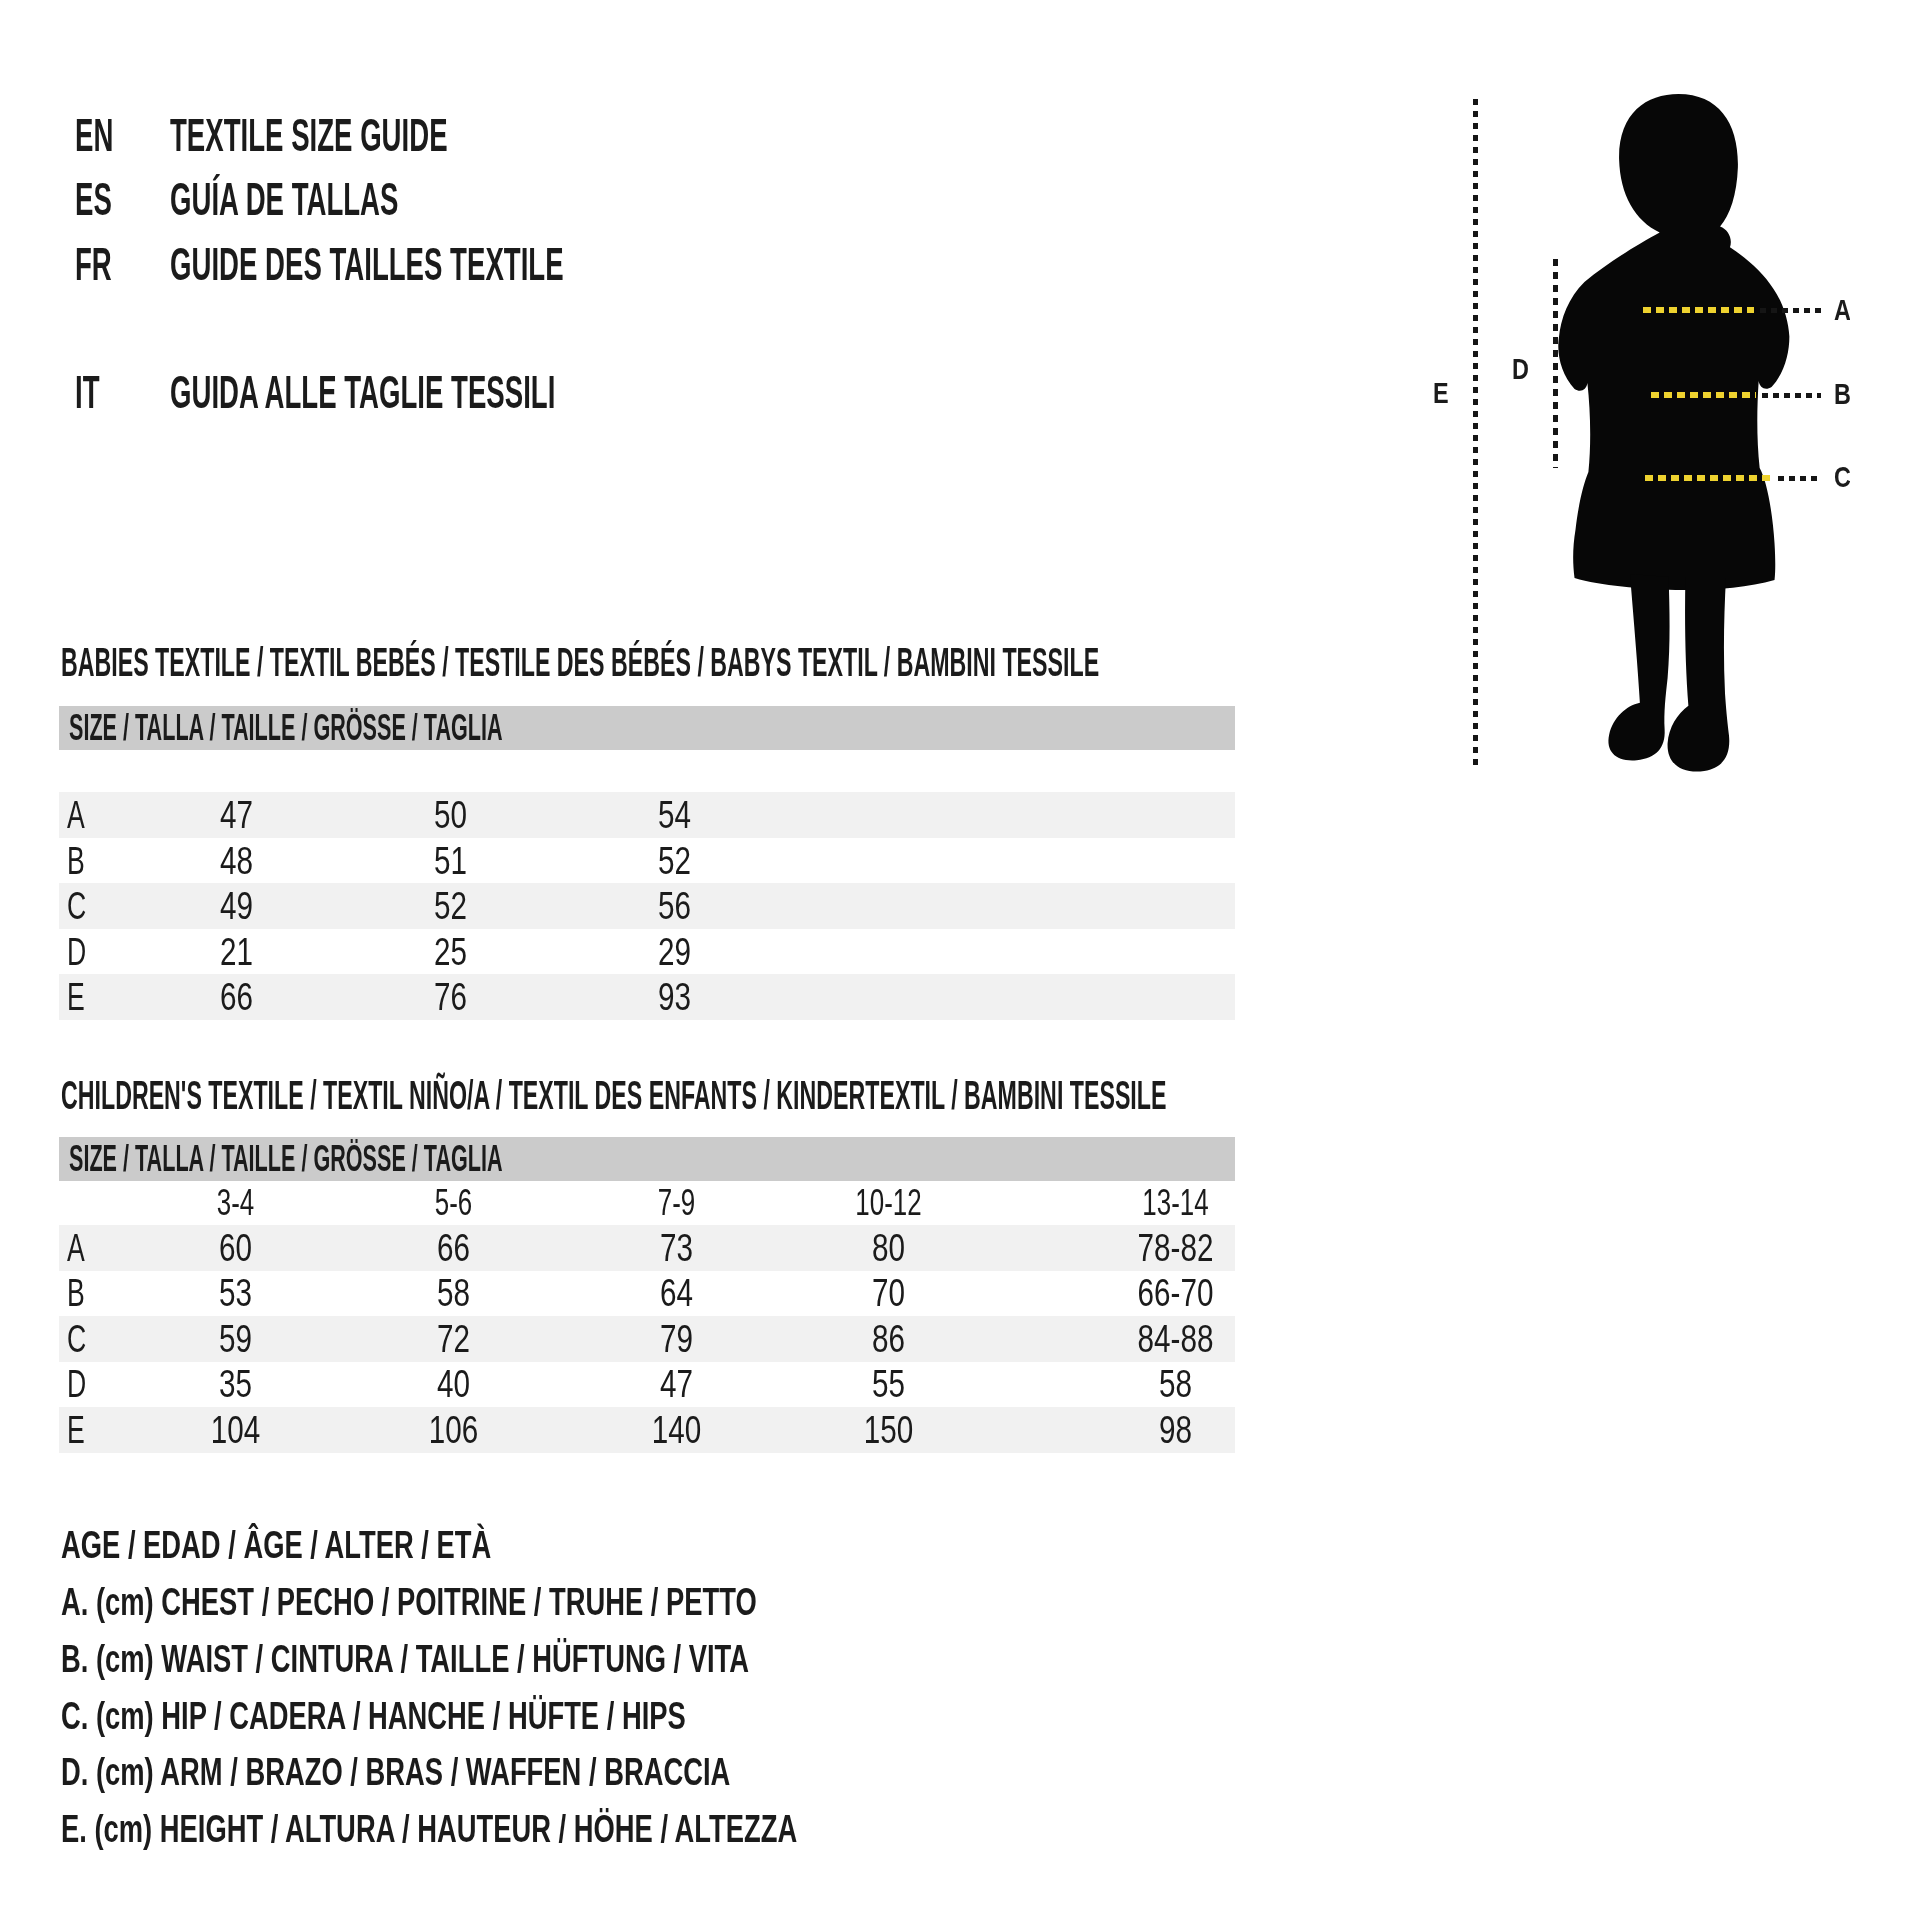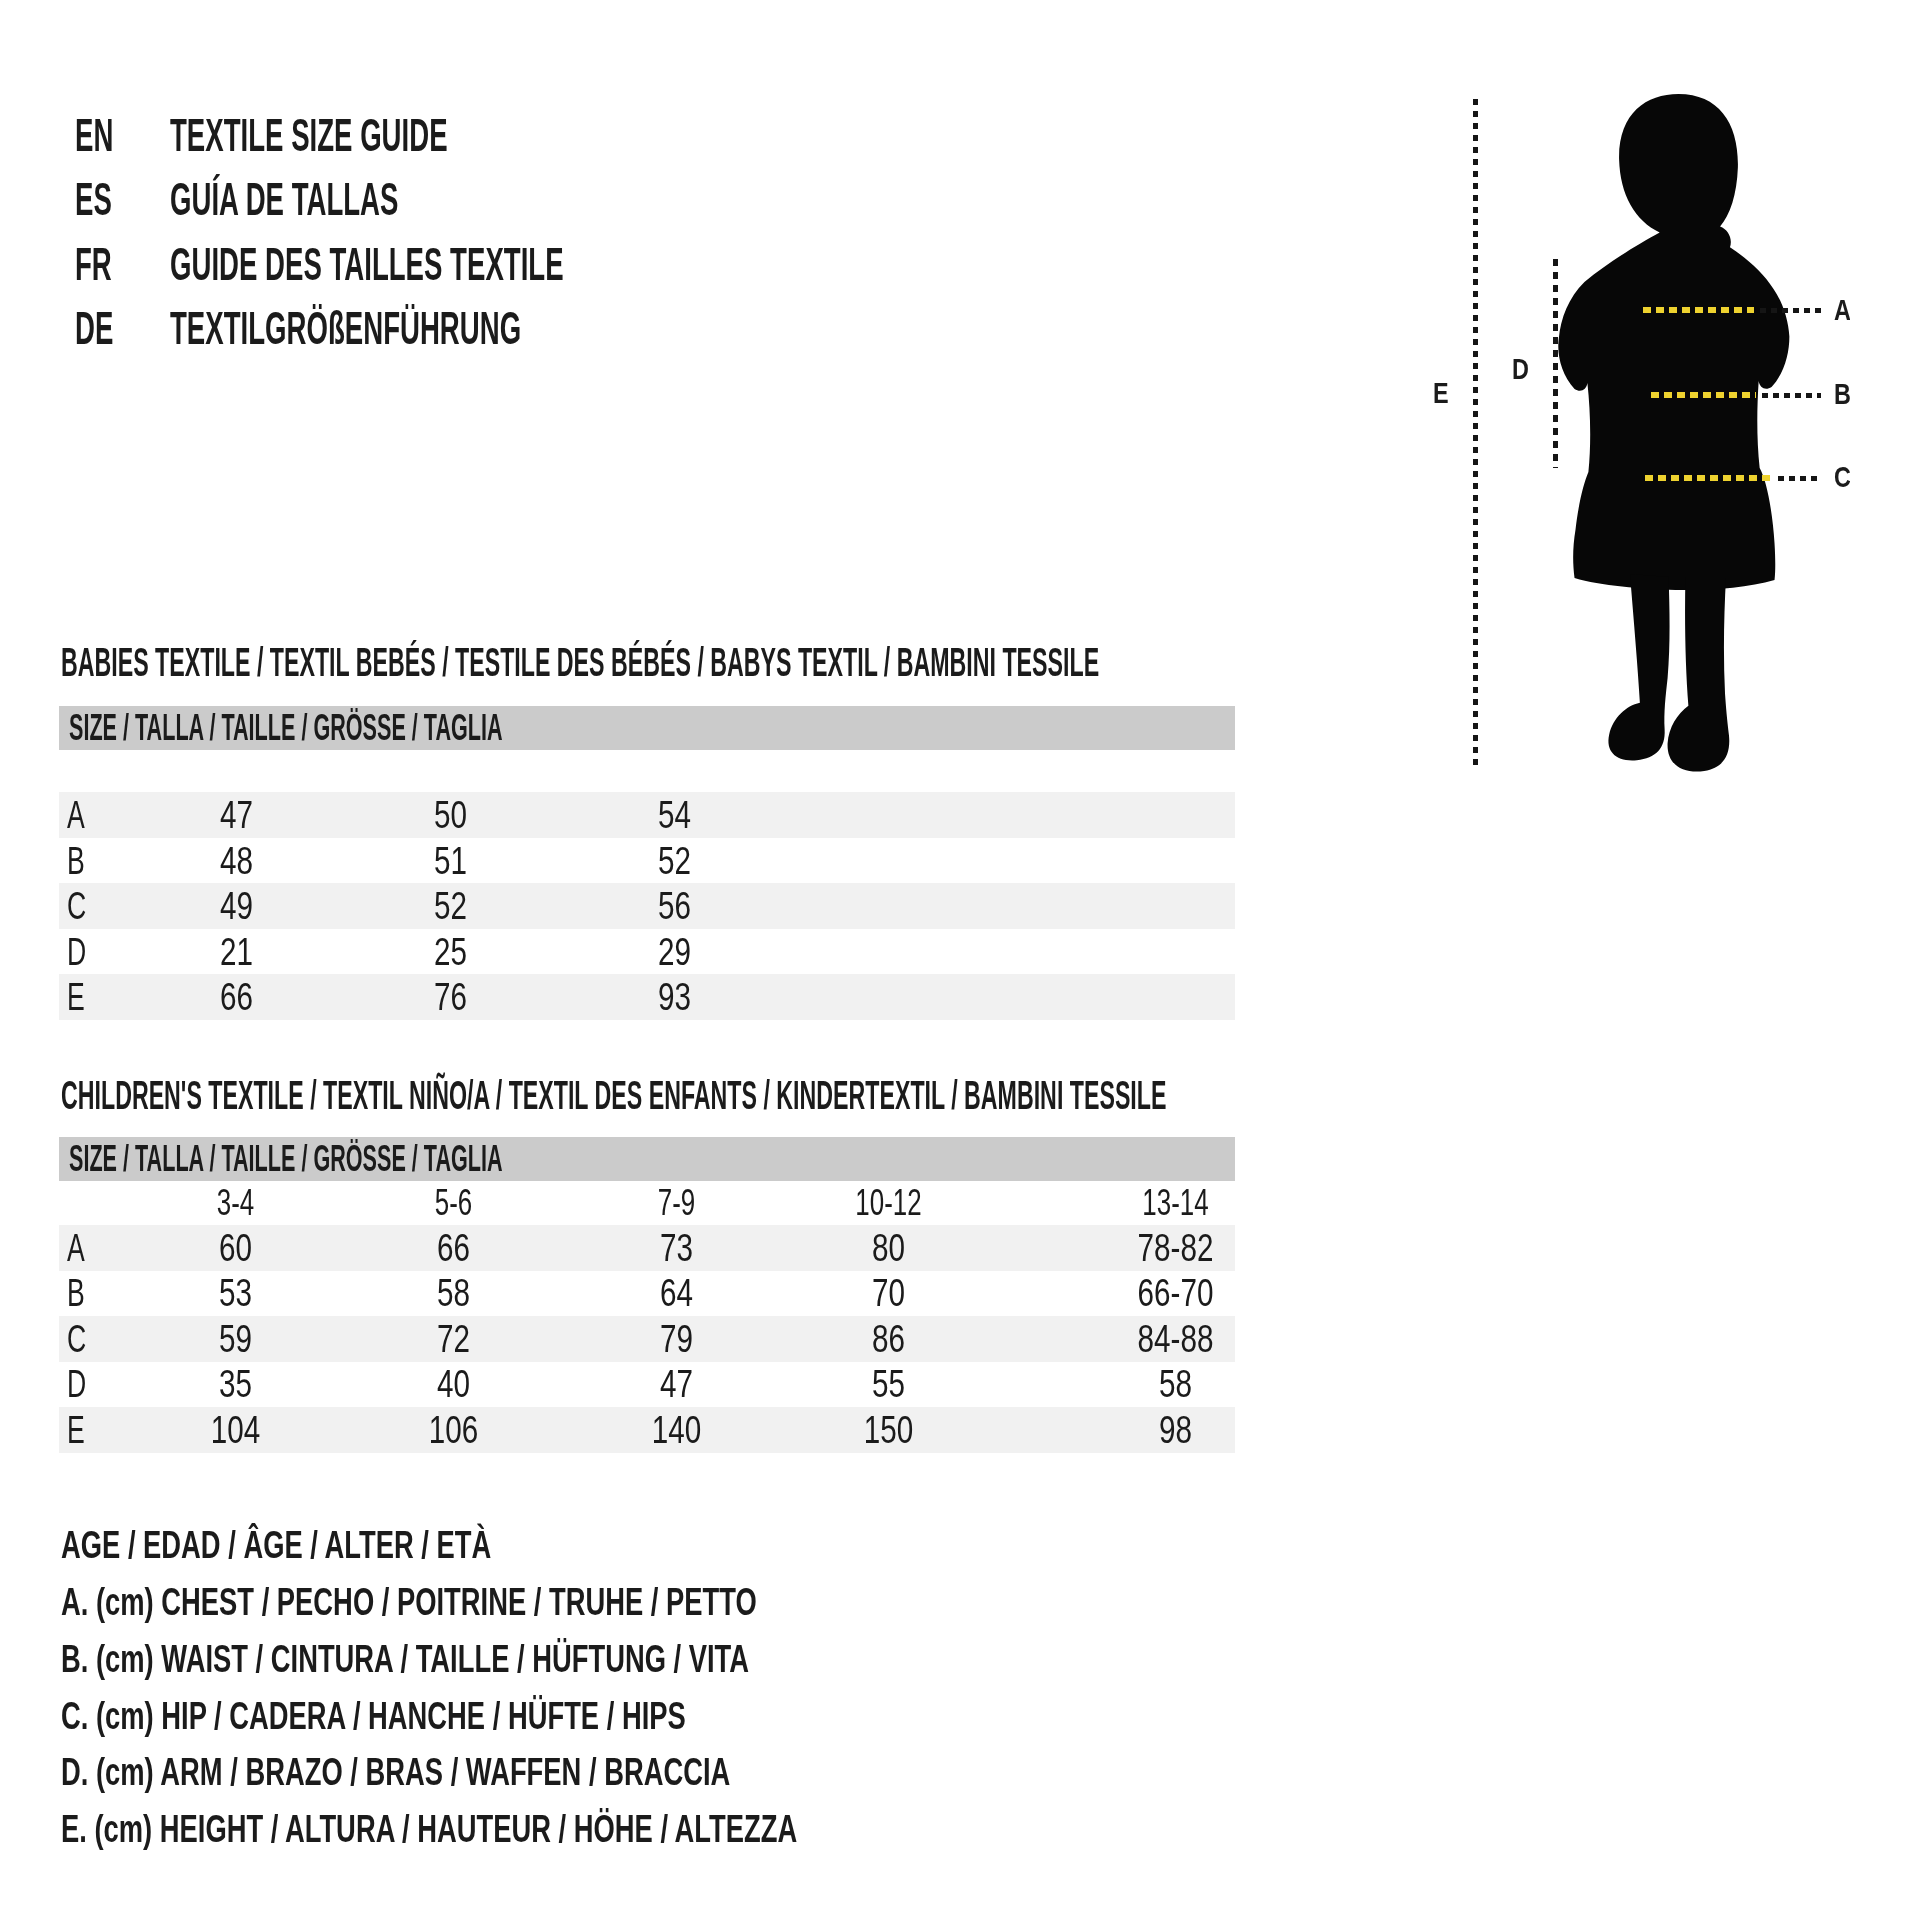--- a/index.html
+++ b/index.html
@@ -54,23 +54,23 @@
     <span class="lang-title cond">TEXTILE SIZE GUIDE</span>
   </div>
   <div class="lang-row" style="top:241px">
     <span class="lang-code cond">FR</span>
     <span class="lang-title cond">GUIDE DES TAILLES TEXTILE</span>
   </div>
   <div class="lang-row" style="top:176px">
     <span class="lang-code cond">ES</span>
     <span class="lang-title cond">GUÍA DE TALLAS</span>
   </div>
-  <div class="lang-row" style="top:305px">
-    <span class="lang-code cond">DE</span>
-    <span class="lang-title cond">TEXTILGRÖßENFÜHRUNG</span>
+  <div class="lang-row" style="top:369px">
+    <span class="lang-code cond">IT</span>
+    <span class="lang-title cond">GUIDA ALLE TAGLIE TESSILI</span>
   </div>
 
   <div>
     <div class="vdash" style="left:1473px;top:99px;height:669px"></div>
     <div class="vdash d" style="left:1553px;top:259px;height:209px"></div>
 
     <svg class="silhouette" viewBox="0 0 300 700">
       <g fill="#070707">
         <path d="M132,150
           C107,138 92,112 91,76

